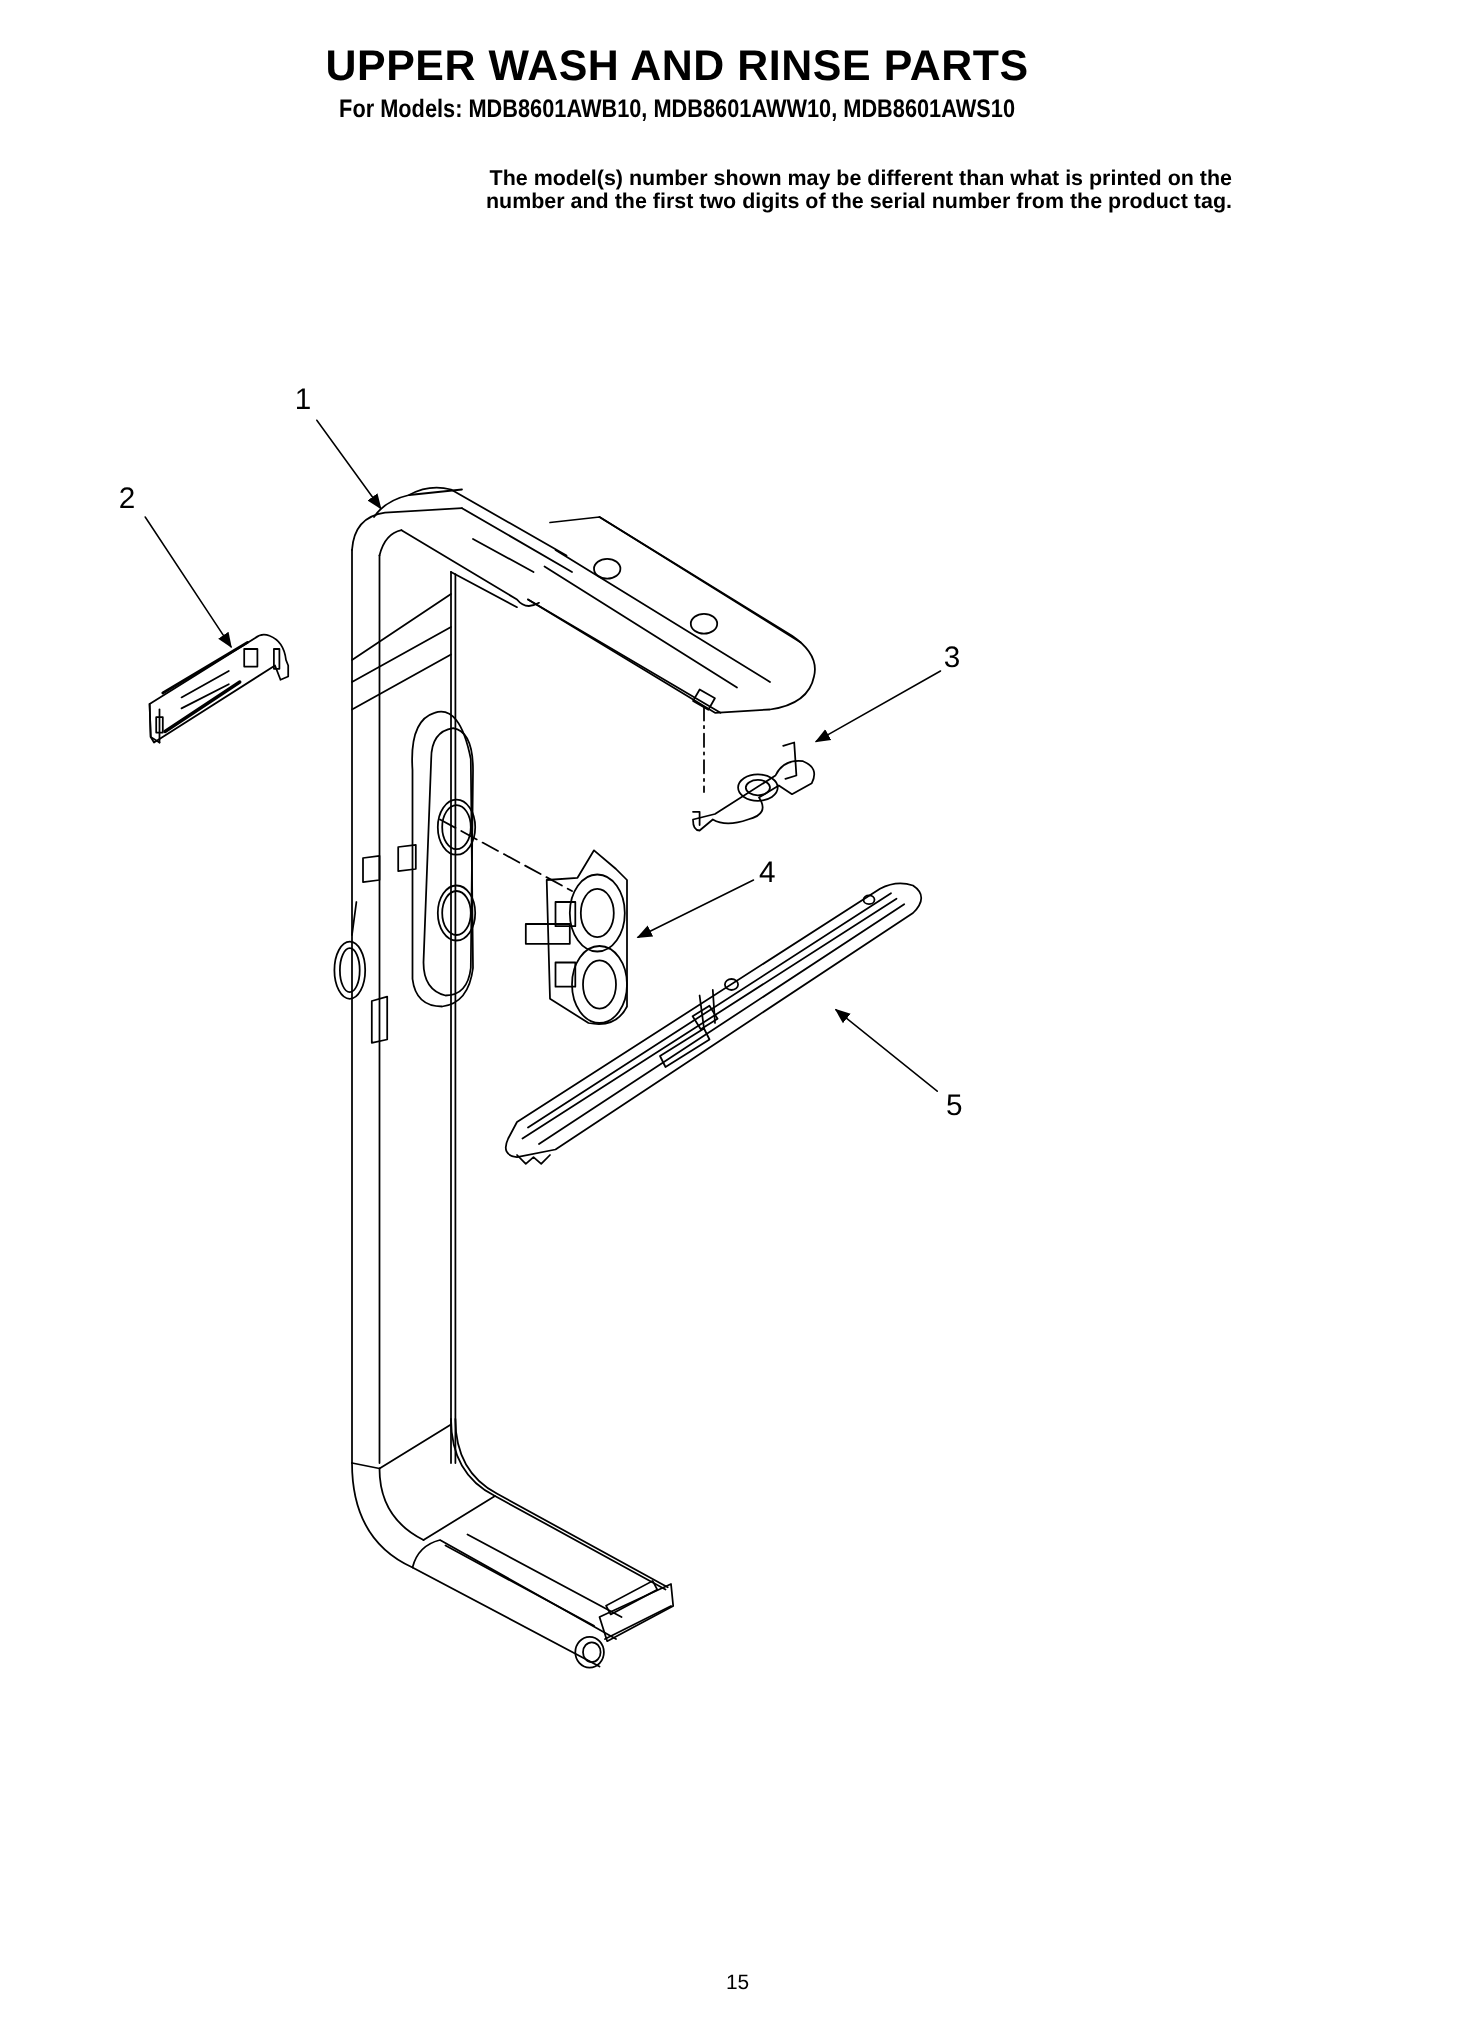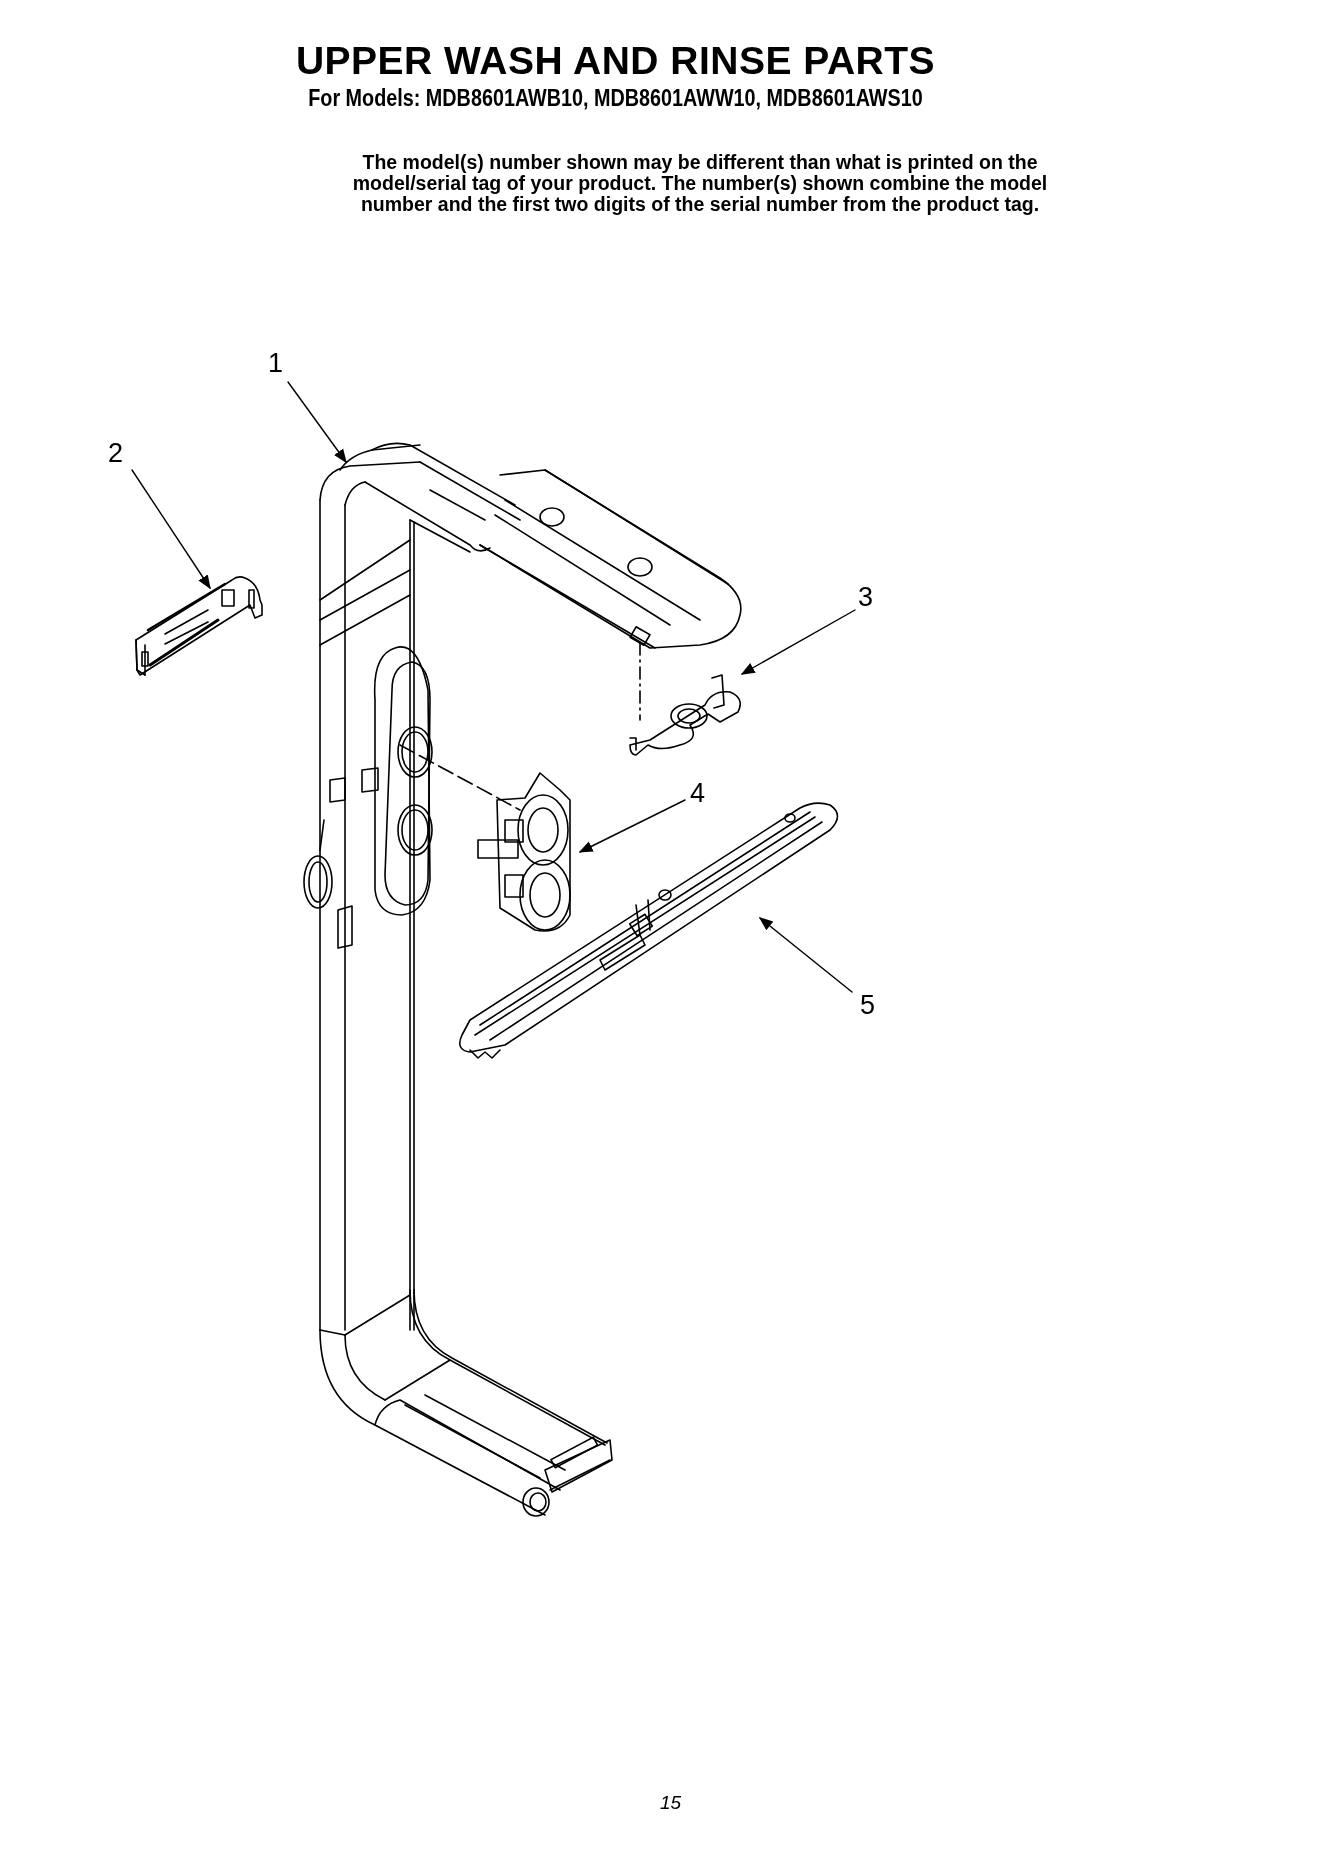--- a/index.html
+++ b/index.html
@@ -4,37 +4,36 @@
 <style>
   html, body { margin: 0; padding: 0; background: #ffffff; }
   body { width: 1339px; height: 1849px; position: relative; overflow: hidden;
          font-family: "Liberation Sans", "DejaVu Sans", sans-serif; color: #000; }
   .header { position: absolute; left: 0; top: 40px; width: 1231px; text-align: center; }
   .title { font-size: 39px; font-weight: bold; letter-spacing: 0.5px; line-height: 42px; }
   .models { font-size: 23px; font-weight: bold; line-height: 28px; transform: scaleX(0.86); transform-origin: center; margin-top: 2px; }
   .colors { position: relative; height: 30px; font-size: 23px; font-weight: bold; }
   .colors span { position: absolute; top: 0; transform: scaleX(0.86); transform-origin: left; }
   .disclaimer { position: absolute; left: 280px; top: 152px; width: 840px; font-size: 19.5px; font-weight: bold;
-                line-height: 21px; text-align: center; }
+                line-height: 21px; text-align: right; }
   .diagram { position: absolute; left: 0; top: 0; width: 1339px; height: 1849px; }
   .callout { position: absolute; font-size: 27px; font-weight: normal; }
   .footer-left { position: absolute; left: 40px; top: 1899px; font-size: 19px; }
-  .footer-page { position: absolute; left: 660px; top: 1792px; font-size: 19px; font-style: italic; }
+  .footer-page { position: absolute; left: 660px; top: 1792px; font-size: 19px; }
 </style>
 </head>
 <body>
 
 <div class="header">
   <div class="title">UPPER WASH AND RINSE PARTS</div>
   <div class="models">For Models: MDB8601AWB10, MDB8601AWW10, MDB8601AWS10</div>
 </div>
 
 <div class="disclaimer">
   <div>The model(s) number shown may be different than what is printed on the</div>
-  <div>model/serial tag of your product. The number(s) shown combine the model</div>
   <div>number and the first two digits of the serial number from the product tag.</div>
 </div>
 
 <svg class="diagram" viewBox="0 0 1339 1849" xmlns="http://www.w3.org/2000/svg">
   <defs>
     <marker id="arrow" viewBox="0 0 10 10" refX="9" refY="5" markerWidth="10" markerHeight="10" orient="auto-start-reverse">
       <path d="M0,1 L10,5 L0,9 z" fill="#000"></path>
     </marker>
   </defs>
   <g fill="none" stroke="#000" stroke-width="1.6" stroke-linejoin="round" stroke-linecap="round">

